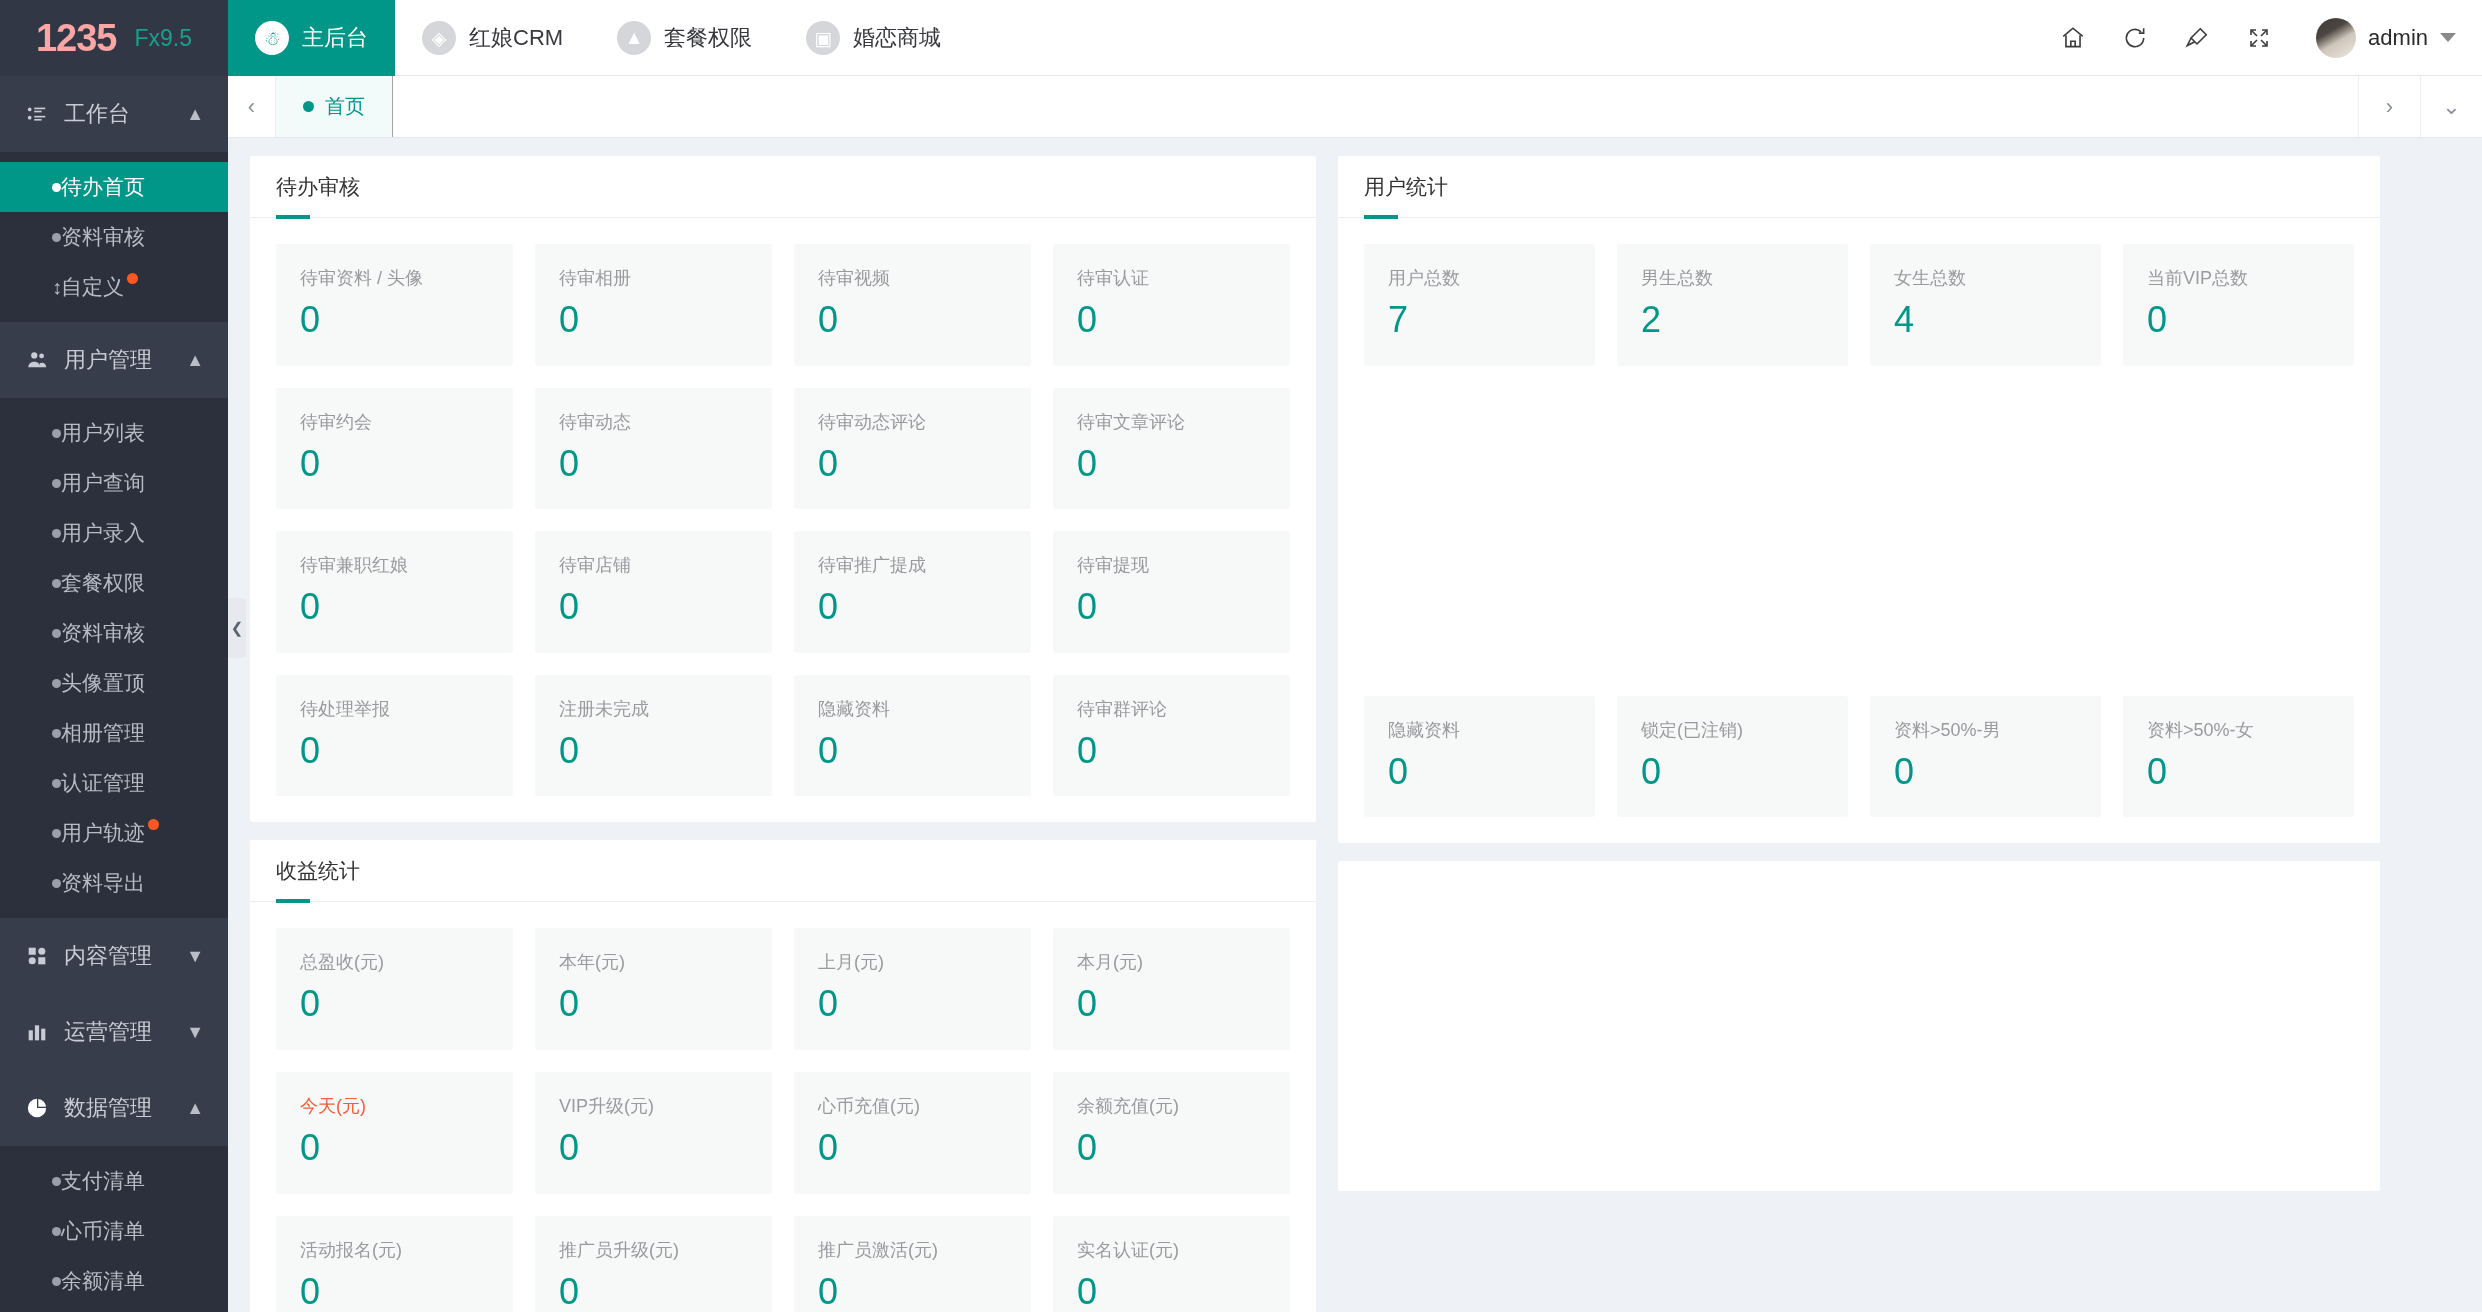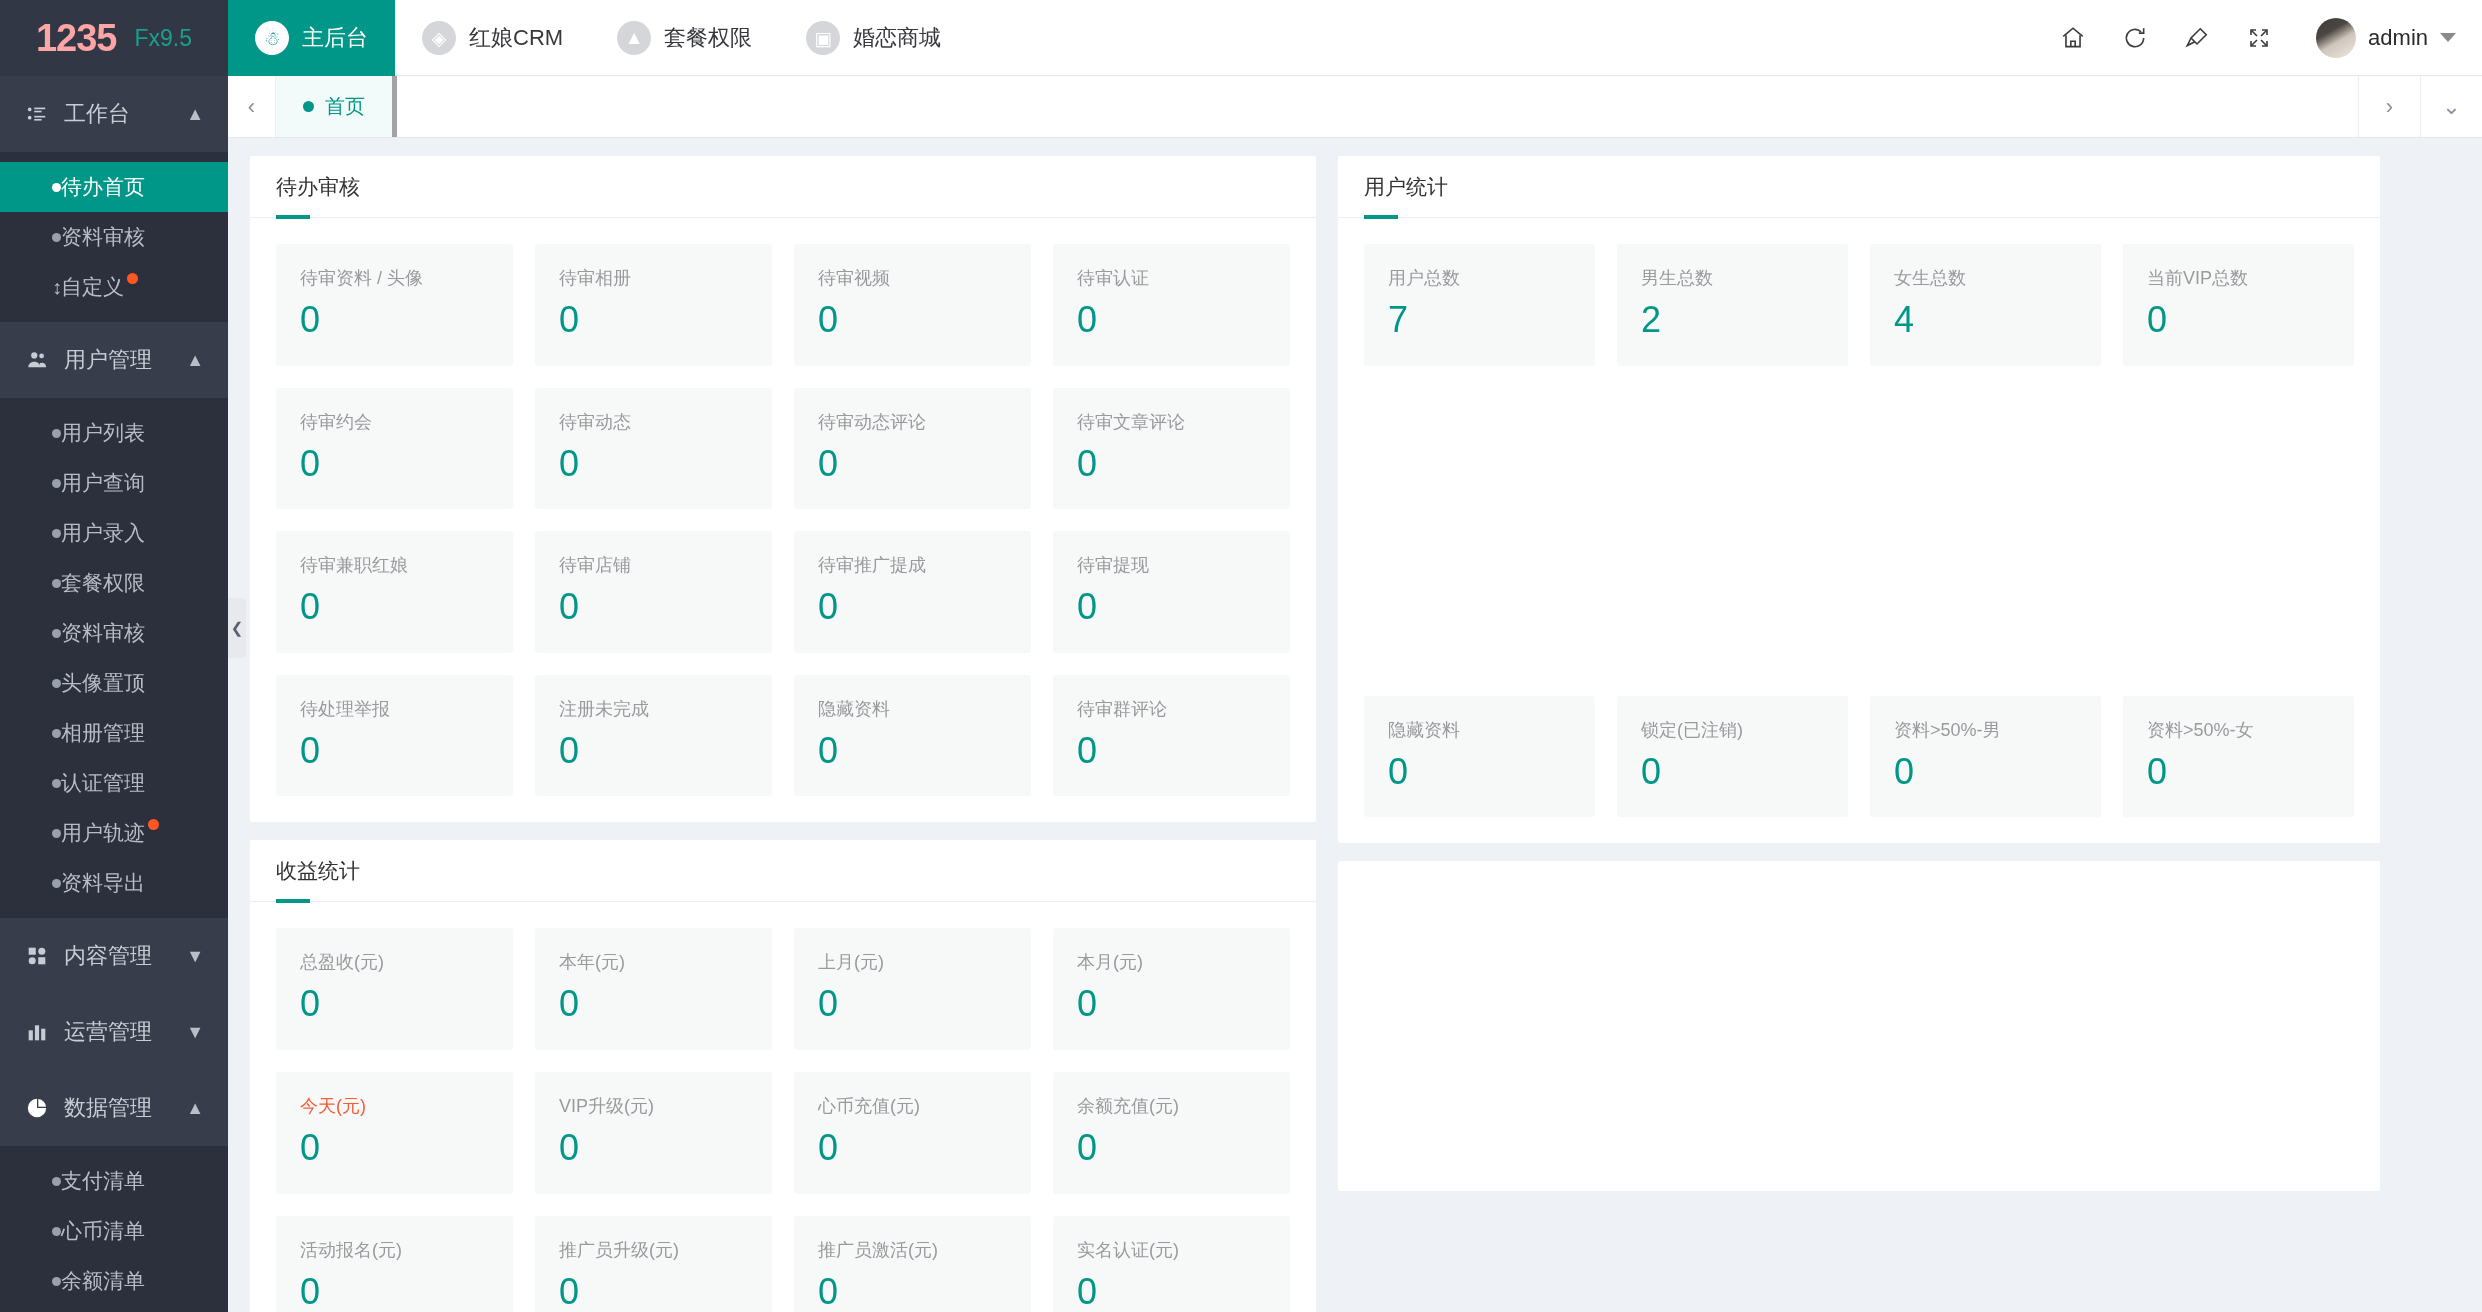--- a/index.html
+++ b/index.html
@@ -114,21 +114,21 @@
   }
   .ts-arrow {
     width: 48px; display: flex; align-items: center; justify-content: center;
     color: #8a8f99; font-size: 22px; cursor: pointer;
     border-right: 1px solid #eceef2;
   }
   .ts-tab {
     display: flex; align-items: center; gap: 11px;
     padding: 0 27px; font-size: 20px; color: #009688;
     background: #f2fbf9; cursor: pointer;
-    border-right: 5px solid #a3a3a3;
+    border-right: 1px solid #a3a3a3;
   }
   .ts-dot { width: 11px; height: 11px; border-radius: 50%; background: #009688; }
   .ts-right { margin-left: auto; display: flex; align-items: stretch; }
   .ts-btn {
     width: 62px; display: flex; align-items: center; justify-content: center;
     color: #8a8f99; font-size: 22px; cursor: pointer;
     border-left: 1px solid #eceef2;
   }
 
   

